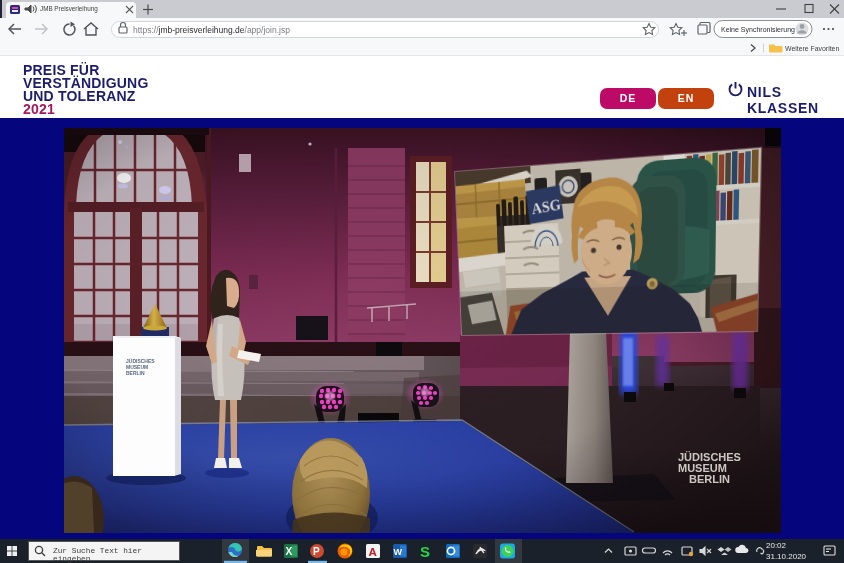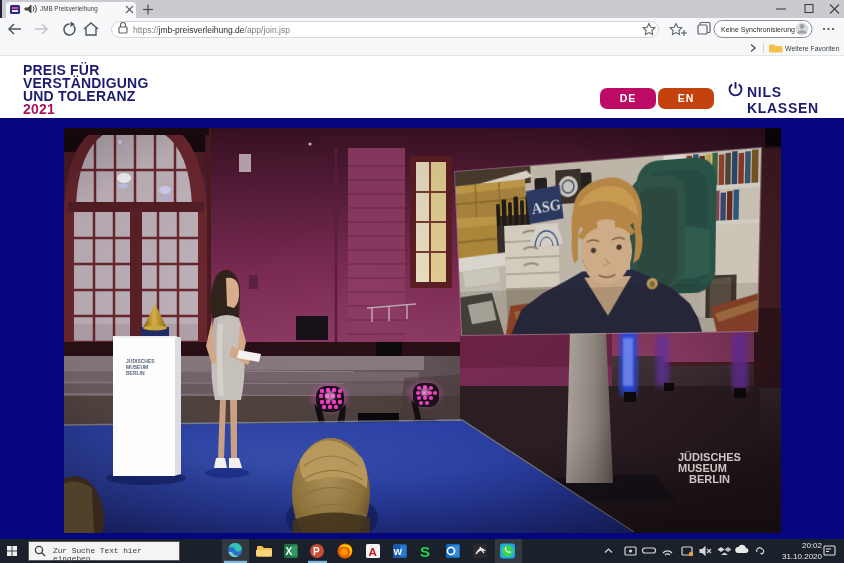--- a/index.html
+++ b/index.html
@@ -23,21 +23,21 @@
   #btnEN { left:658px; background:#c2410c; }
   #user { position:absolute; left:747px; top:84px; font-weight:bold; font-size:14px; letter-spacing:0.7px; color:#1b1c6e; }
   
   #video { position:absolute; left:64px; top:128px; width:717px; height:405px; background:#120c0e; overflow:hidden; }
   #scene { filter:blur(0.5px); }
   #pip svg { filter:blur(0.4px); }
   
   #taskbar { position:absolute; left:0; top:539px; width:844px; height:24px; background:#1a212a; }
   #search { position:absolute; left:28px; top:2px; width:152px; height:20px; background:#f4f4f4; border:1px solid #555;font-family:Liberation Mono, monospace; }
   #search span { position:absolute; left:24px; top:5px; font-size:7.8px; color:#3a3a3a; }
-  #clock { position:absolute; left:766px; top:1px; width:56px; text-align:right; color:#e8e8e8; font-size:8px; line-height:11px; }
+  #clock { position:absolute; left:766px; top:1px; width:56px; text-align:left; color:#e8e8e8; font-size:8px; line-height:11px; }
   #pip { position:absolute; left:0; top:0; width:306px; height:165px; transform-origin:0 0;
          transform:matrix3d(0.752846,-0.085523,0,-0.00035460,0.128819,1.032813,0,0.00021707,0,0,1,0,391.0000,44.0000,0,1);
          box-shadow:0 0 0 1px rgba(220,215,210,0.35); }
 </style>
 </head>
 <body>
 <div id="screen">
 
   <div id="tabbar">
     <div class="edgeL"></div>

